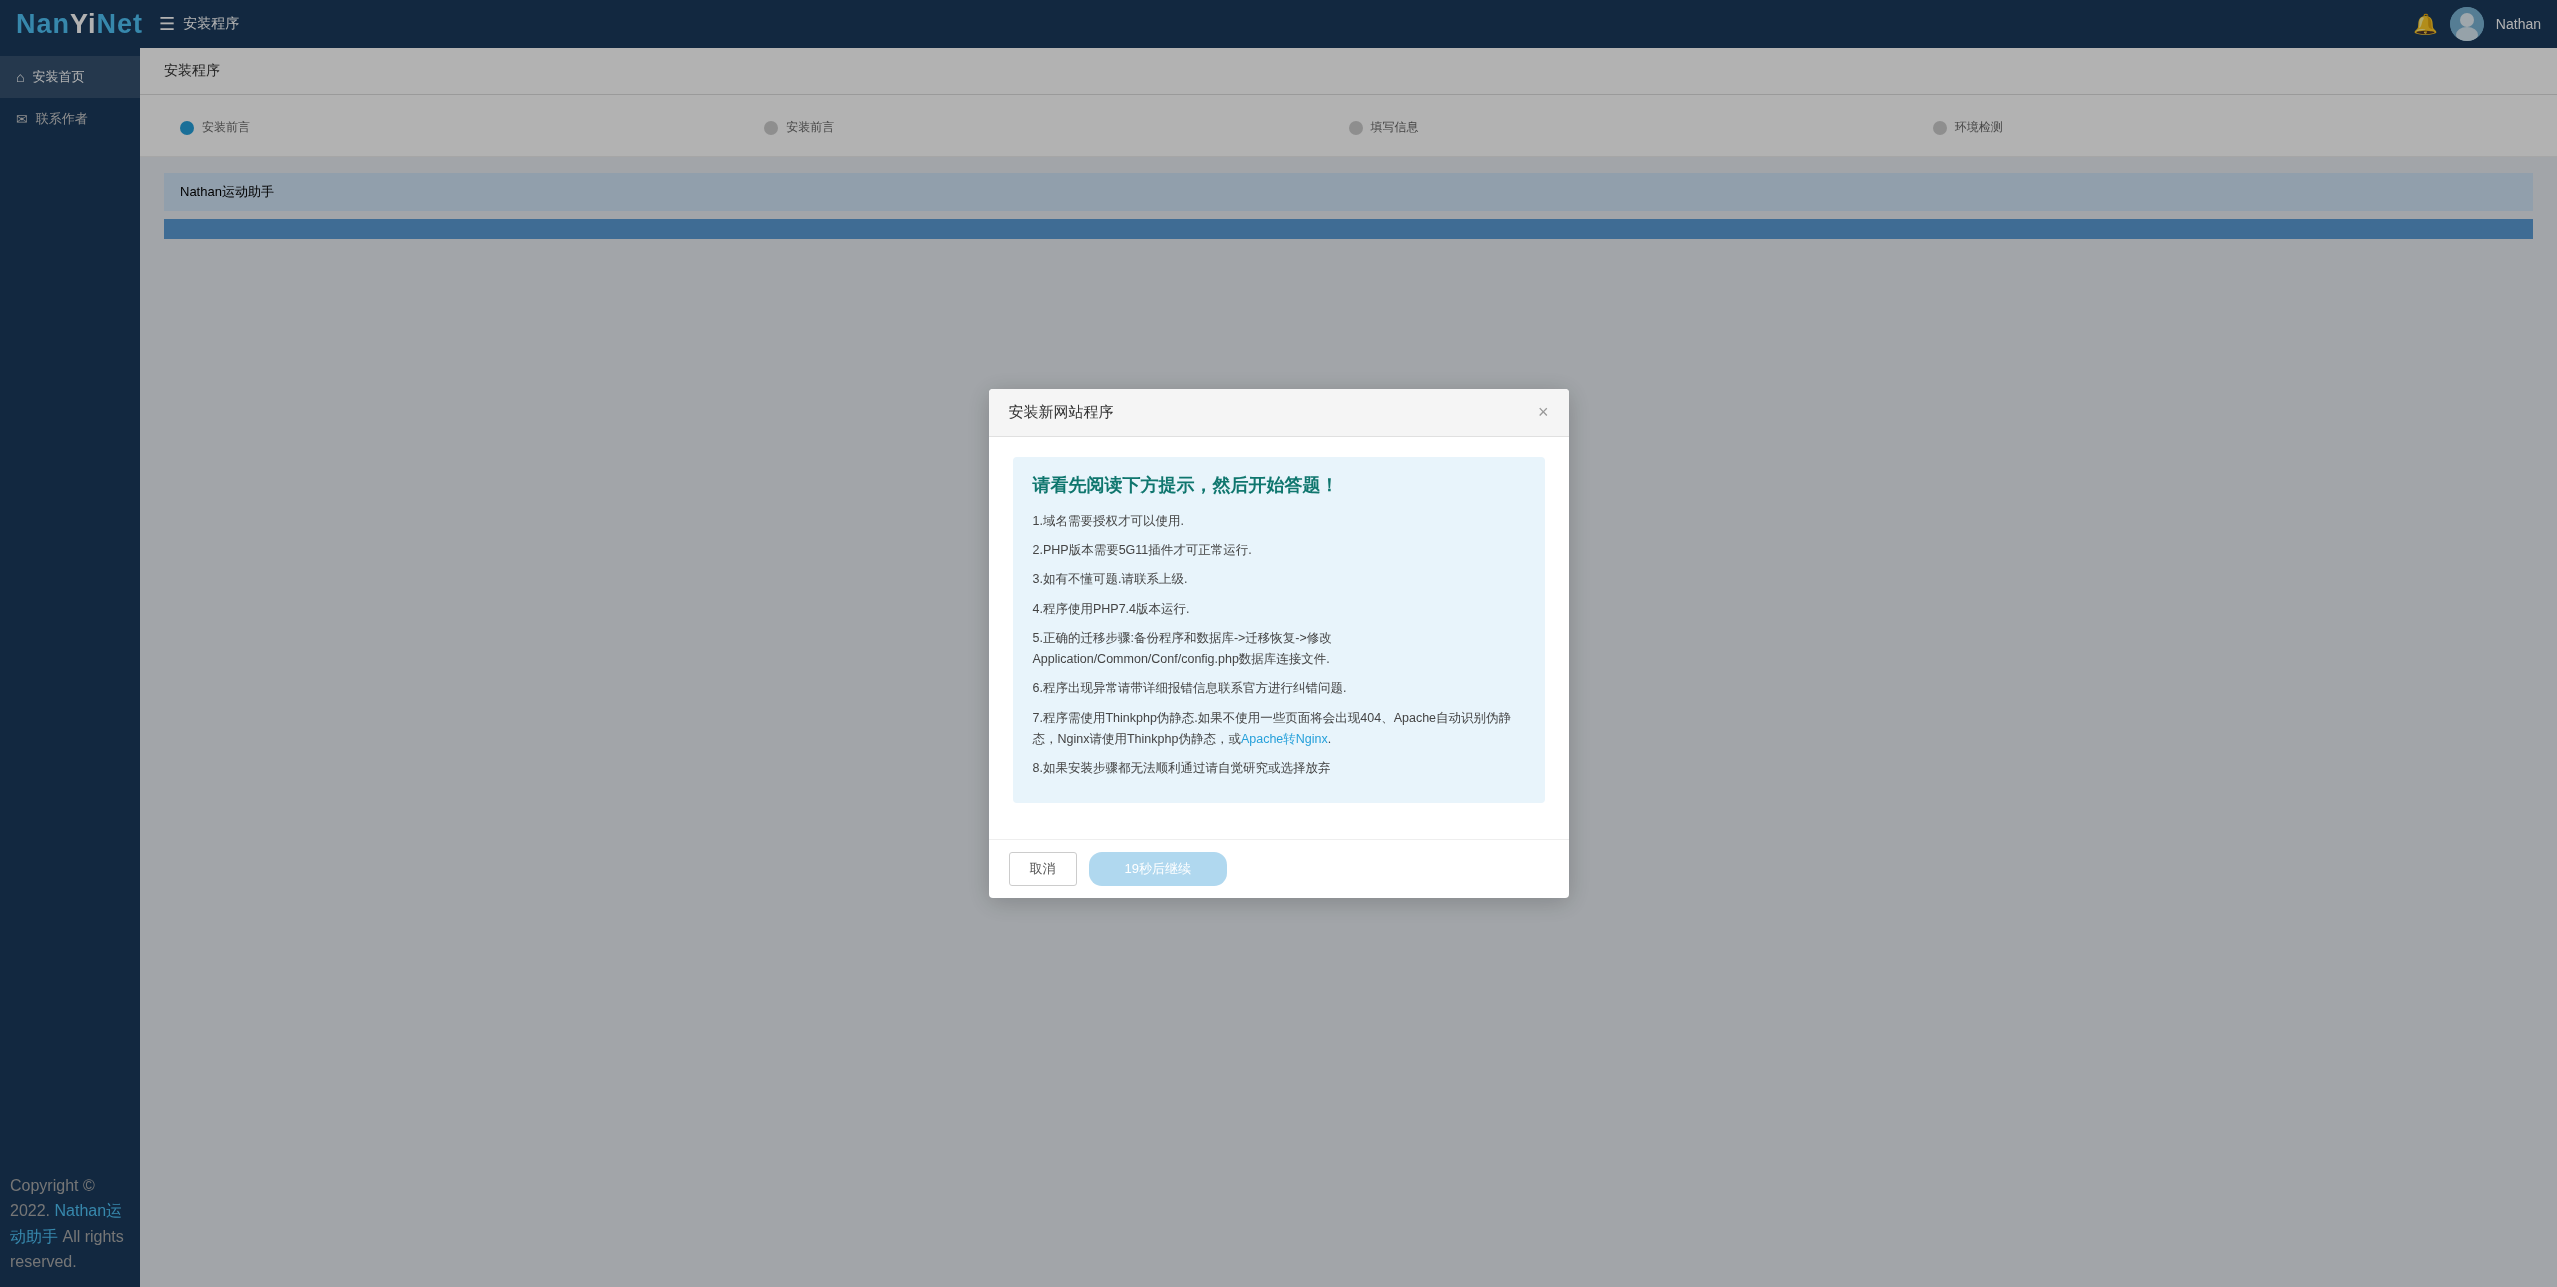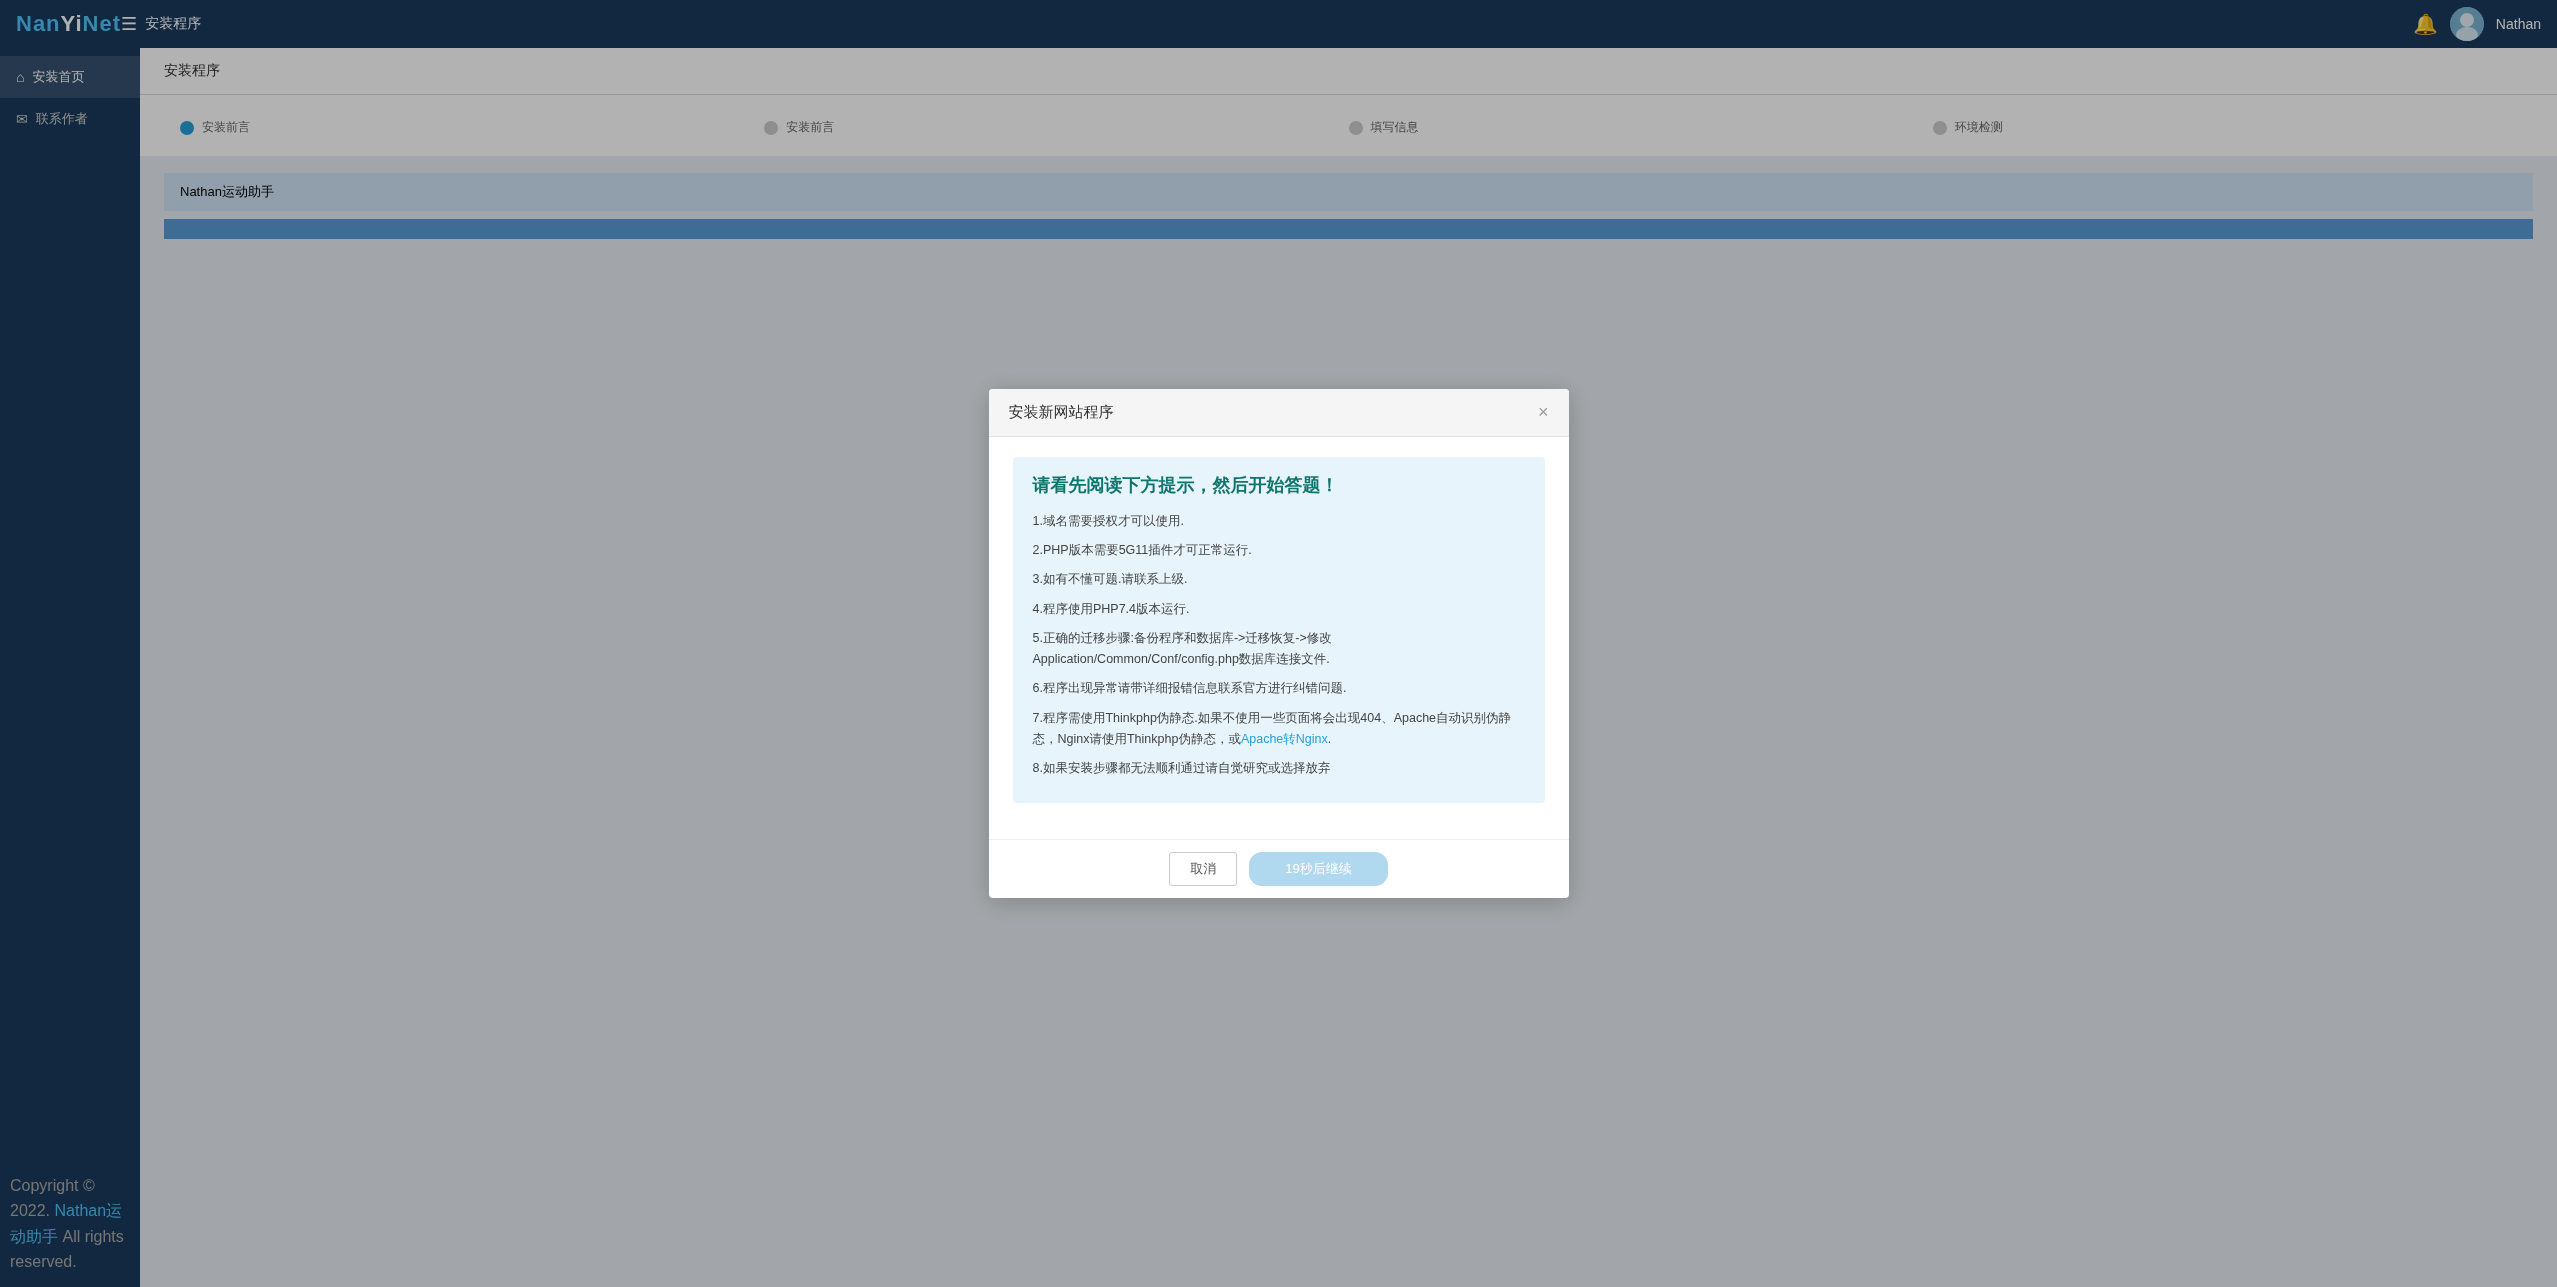--- a/index.html
+++ b/index.html
@@ -10,25 +10,25 @@
       display: flex;
       align-items: center;
       background: #1a3a5c;
       height: 48px;
       padding: 0 16px;
       position: fixed;
       top: 0; left: 0; right: 0;
       z-index: 100;
     }
     .logo {
-      font-size: 22px;
+      font-size: 27px;
       font-weight: bold;
       color: #fff;
       letter-spacing: 1px;
-      margin-right: 0;
+      margin-right: 16px;
     }
     .logo span.nan { color: #4fc3f7; }
     .header-menu-icon {
       color: #fff;
       font-size: 18px;
       margin-right: 8px;
       cursor: pointer;
     }
     .header-title {
       color: #fff;
@@ -217,21 +217,21 @@
     .modal-notice-item {
       font-size: 12.5px;
       color: #444;
       margin-bottom: 8px;
       line-height: 1.7;
     }
     .modal-notice-item a { color: #26a0da; text-decoration: none; }
     .modal-footer {
       padding: 12px 20px;
       display: flex;
-      justify-content: center;
+      justify-content: flex-start;
       gap: 12px;
       border-top: 1px solid #eee;
     }
     .btn-cancel {
       padding: 7px 20px;
       background: #fff;
       border: 1px solid #ccc;
       border-radius: 3px;
       font-size: 13px;
       color: #555;

